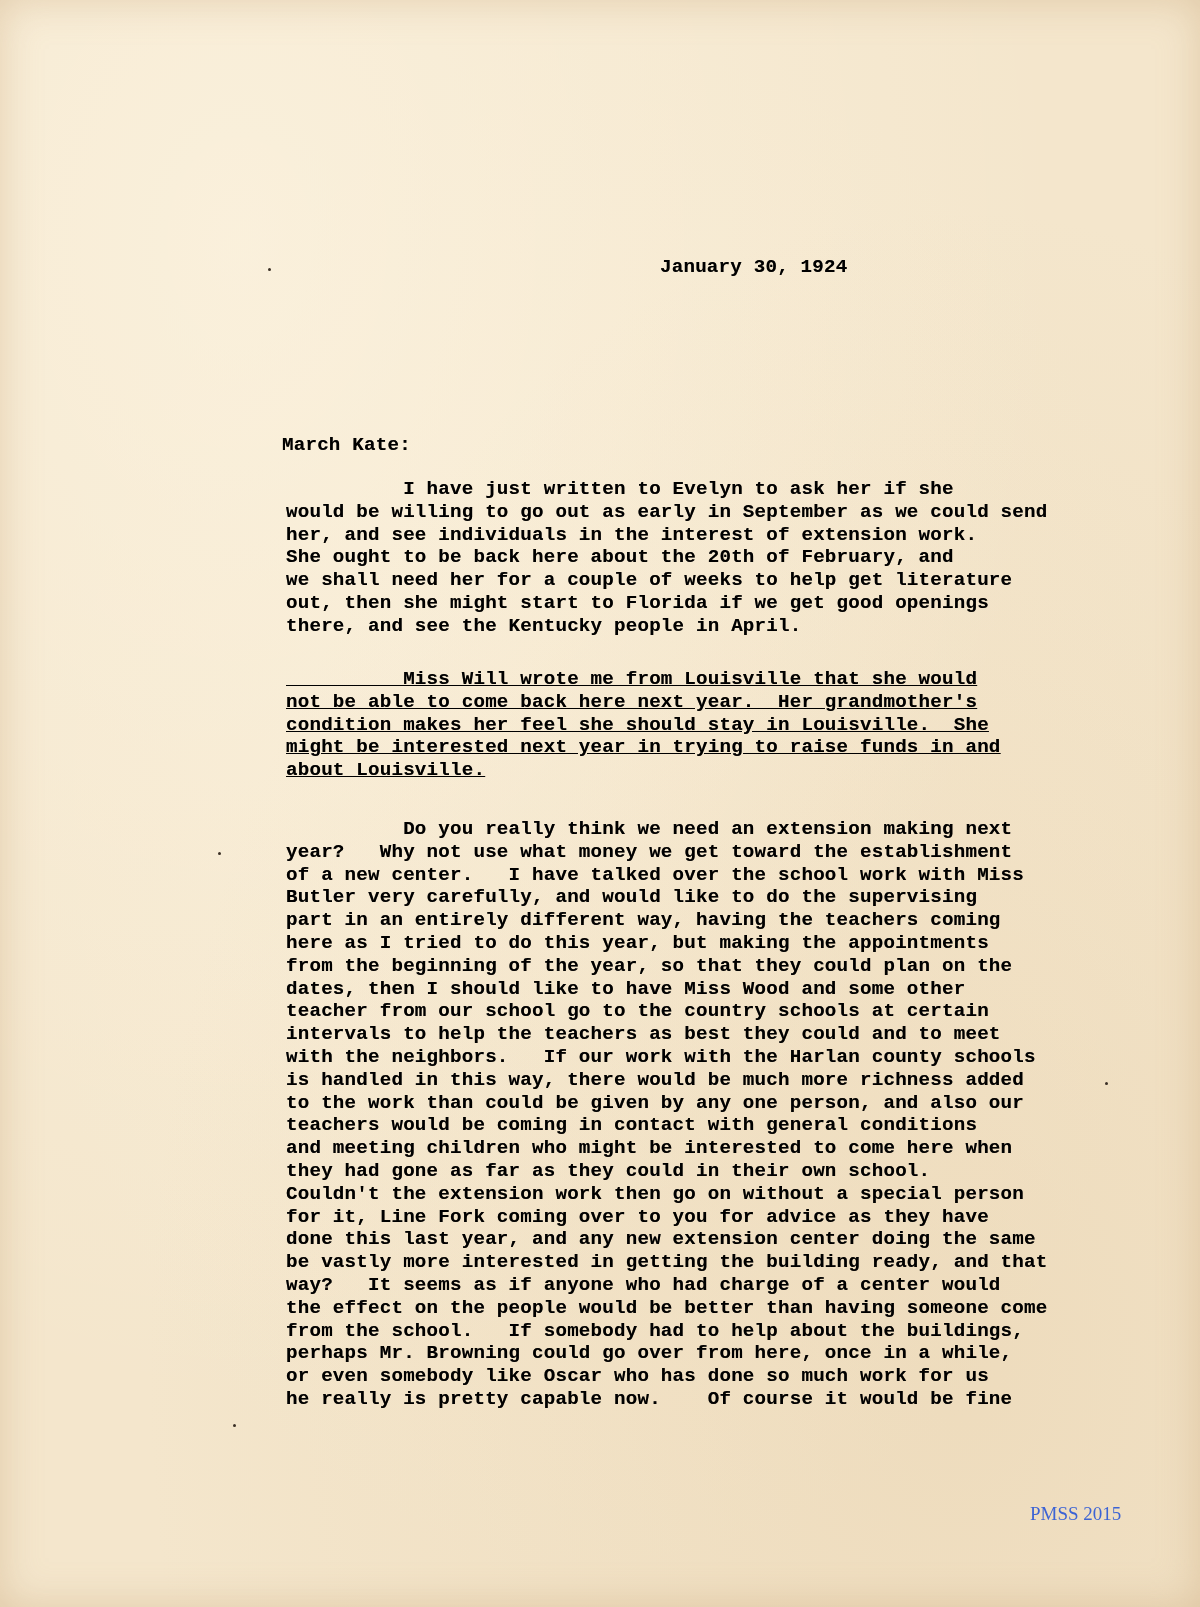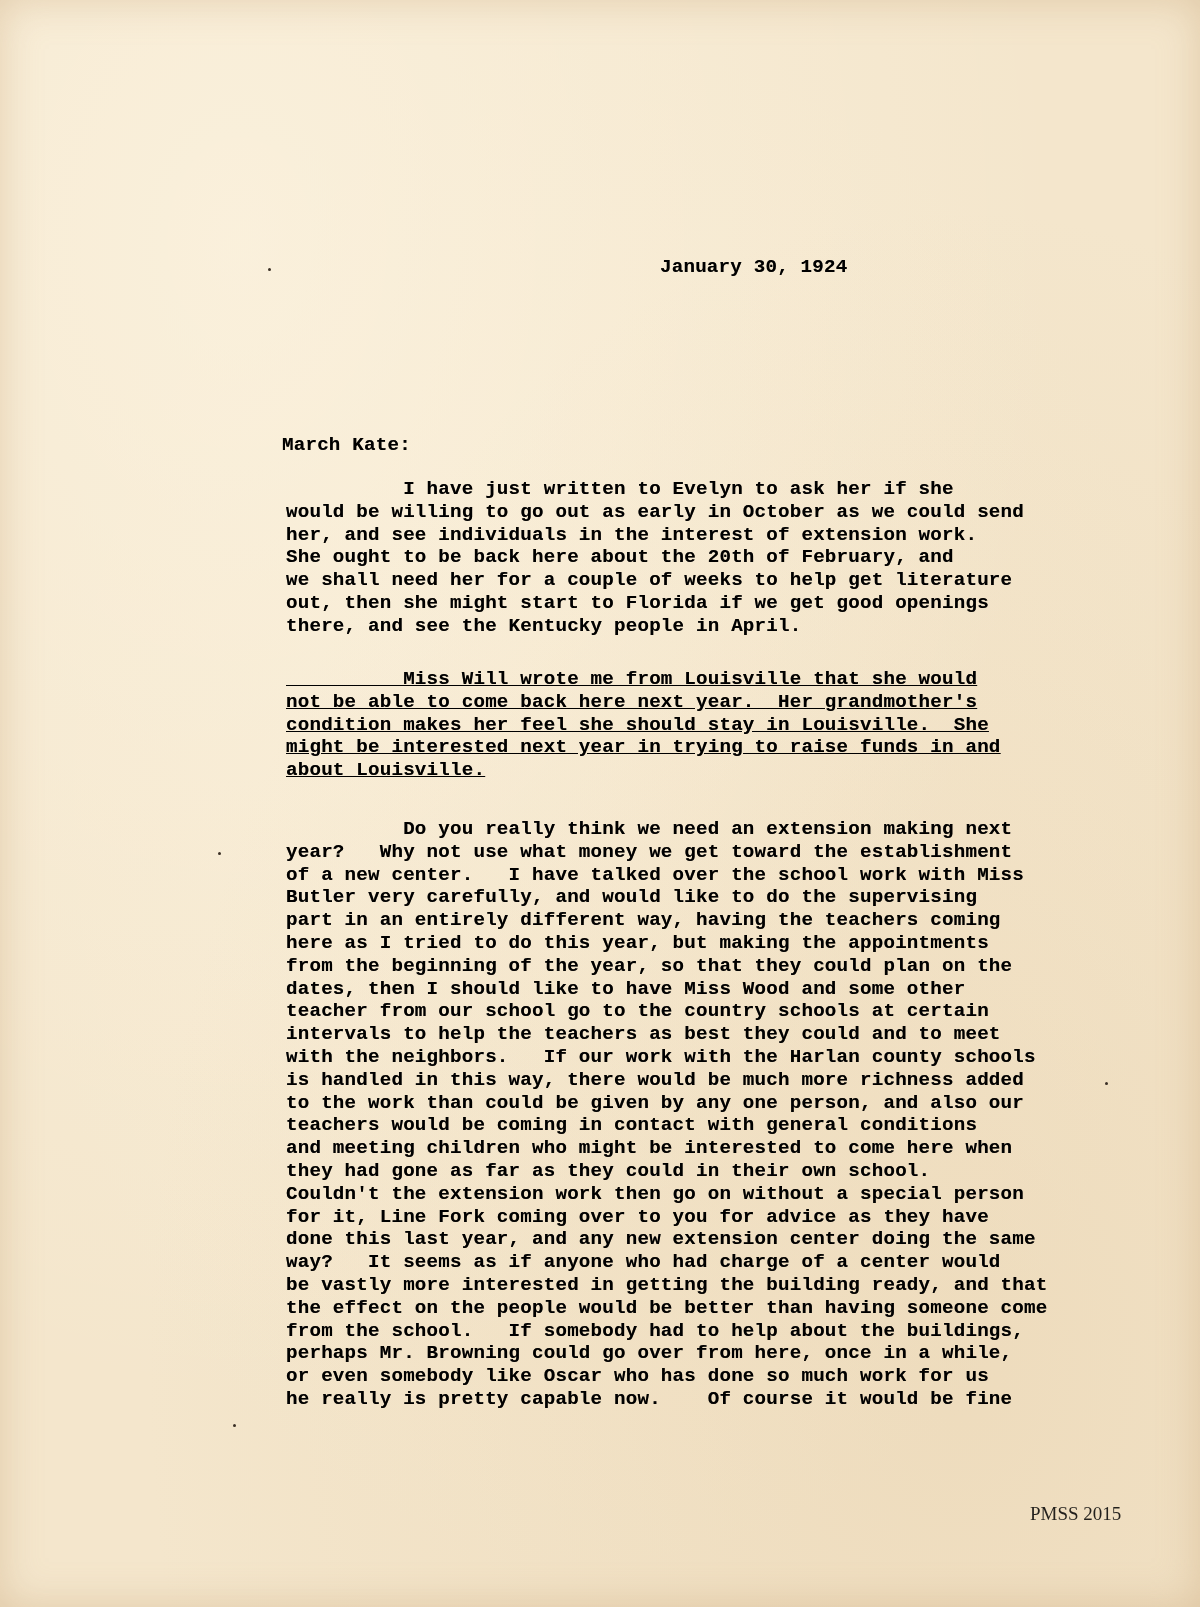--- a/index.html
+++ b/index.html
@@ -26,35 +26,35 @@
     .date { position: absolute; left: 660px; top: 256px; }
     .salutation { position: absolute; left: 282px; top: 434px; }
     .para { position: absolute; left: 282px; margin: 4px; }
     .para .line { display: block; height: 22.8px; line-height: 22.8px; white-space: pre; }
     #p1 { top: 474px; }
     #p2 { top: 664px; text-decoration: underline; }
     #p3 { top: 814px; }
     .watermark {
       position: absolute; left: 1030px; top: 1503px;
       font-family: "Liberation Serif", "DejaVu Serif", serif;
-      font-size: 19px; color: #000000; opacity: 0.85;
+      font-size: 19px; color: #1d4ed8; opacity: 0.85;
     }
     .speck { position: absolute; width: 3px; height: 3px; border-radius: 50%; background: #3a2f25; }
   </style>
 </head>
 <body>
 
 <div class="edge"></div>
 
 <div class="typed date">January 30, 1924</div>
 <div class="typed salutation">March  Kate:</div>
 
 <div class="typed para" id="p1">
     <span class="line">          I have just written to Evelyn to ask her if she</span>
-    <span class="line">would be willing to go out as early in October as we could send</span>
+    <span class="line">would be willing to go out as early in September as we could send</span>
     <span class="line">her, and see individuals in the interest of extension work.</span>
     <span class="line">She ought to be back here about the 20th of February, and</span>
     <span class="line">we shall need her for a couple of weeks to help get literature</span>
     <span class="line">out, then she might start to Florida if we get good openings</span>
     <span class="line">there, and see the Kentucky people in April.</span>
   </div>
 <div class="typed para" id="p2">
     <span class="line">          Miss Will wrote me from Louisville that she would</span>
     <span class="line">not be able to come back here next year.  Her grandmother's</span>
     <span class="line">condition makes her feel she should stay in Louisville.  She</span>
@@ -74,22 +74,22 @@
     <span class="line">intervals to help the teachers as best they could and to meet</span>
     <span class="line">with the neighbors.   If our work with the Harlan county schools</span>
     <span class="line">is handled in this way, there would be much more richness added</span>
     <span class="line">to the work than could be given by any one person, and also our</span>
     <span class="line">teachers would be coming in contact with general conditions</span>
     <span class="line">and meeting children who might be interested to come here when</span>
     <span class="line">they had gone as far as they could in their own school.</span>
     <span class="line">Couldn't the extension work then go on without a special person</span>
     <span class="line">for it, Line Fork coming over to you for advice as they have</span>
     <span class="line">done this last year, and any new extension center doing the same</span>
+    <span class="line">be vastly more interested in getting the building ready, and that</span>
     <span class="line">way?   It seems as if anyone who had charge of a center would</span>
-    <span class="line">be vastly more interested in getting the building ready, and that</span>
     <span class="line">the effect on the people would be better than having someone come</span>
     <span class="line">from the school.   If somebody had to help about the buildings,</span>
     <span class="line">perhaps Mr. Browning could go over from here, once in a while,</span>
     <span class="line">or even somebody like Oscar who has done so much work for us</span>
     <span class="line">he really is pretty capable now.    Of course it would be fine</span>
   </div>
 
 <div class="watermark">PMSS 2015</div>
 
 <span class="speck" style="left:268px;top:268px"></span>

